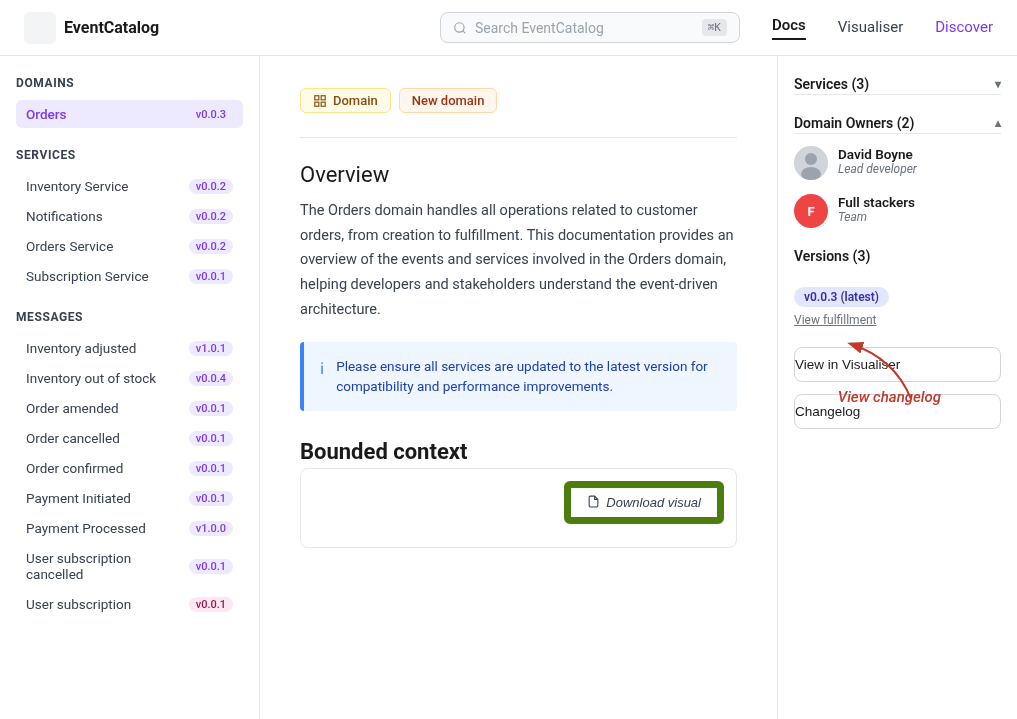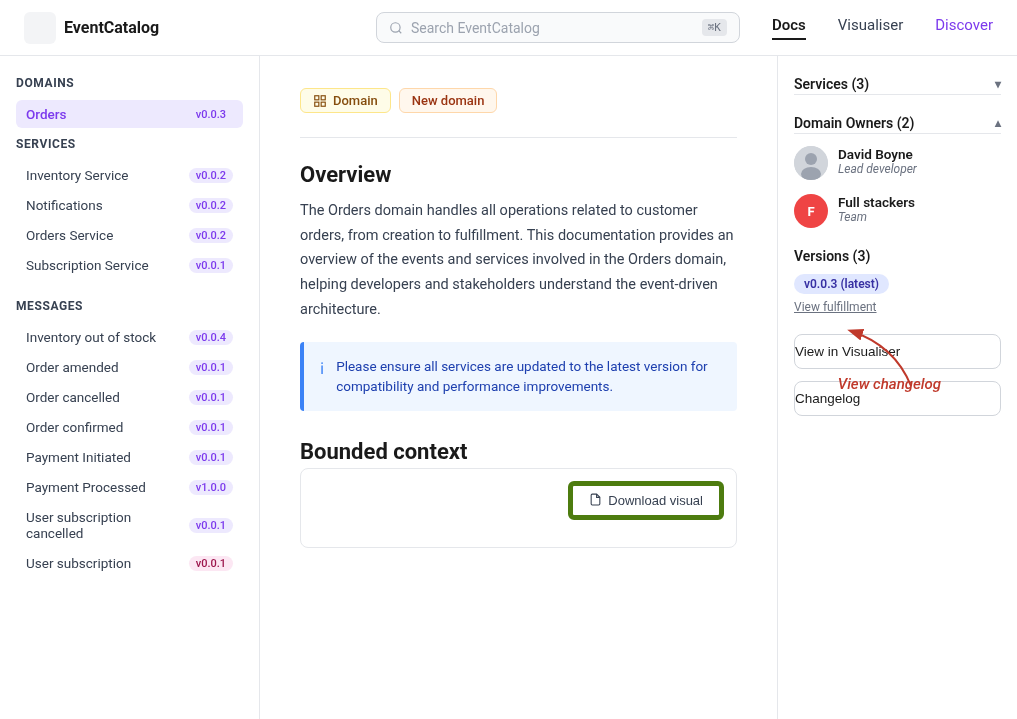--- a/index.html
+++ b/index.html
@@ -7,28 +7,28 @@
 
     
     .topnav {
       display: flex; align-items: center; padding: 0 24px; height: 56px;
       border-bottom: 1px solid #e5e7eb; background: #fff;
     }
     .logo { display: flex; align-items: center; gap: 8px; font-weight: 700; font-size: 16px; color: #1a1a1a; margin-right: auto; }
     .logo-icon { width: 32px; height: 32px; }
     .search-bar {
       display: flex; align-items: center; border: 1px solid #d1d5db; border-radius: 8px;
-      padding: 6px 12px; gap: 8px; width: 364px; color: #9ca3af; font-size: 14px;
+      padding: 6px 12px; gap: 8px; width: 300px; color: #9ca3af; font-size: 14px;
       background: #f9fafb;
     }
     .search-kbd {
       margin-left: auto; background: #e5e7eb; border-radius: 4px; padding: 2px 6px;
       font-size: 11px; color: #6b7280;
     }
-    .nav-links { display: flex; align-items: flex-start; gap: 32px; margin-left: 32px; }
+    .nav-links { display: flex; align-items: flex-end; gap: 32px; margin-left: 32px; }
     .nav-link { font-size: 15px; color: #374151; text-decoration: none; cursor: pointer; padding-bottom: 4px; }
     .nav-link.active { color: #1a1a1a; font-weight: 600; border-bottom: 2px solid #1a1a1a; }
     .nav-link.discover { color: #7c3aed; }
 
     
     .layout { display: flex; height: calc(719px - 56px); }
 
     
     .sidebar { width: 260px; min-width: 260px; border-right: 1px solid #e5e7eb; padding: 20px 16px; overflow-y: auto; }
     .sidebar-section-title { font-size: 12px; font-weight: 700; color: #374151; text-transform: uppercase; letter-spacing: 0.05em; margin-bottom: 10px; margin-top: 16px; }
@@ -49,37 +49,37 @@
     .page-title { font-size: 32px; font-weight: 700; color: #1a1a1a; margin-bottom: 16px; }
     .page-title .version { color: #9ca3af; font-weight: 400; }
     .tags { display: flex; gap: 8px; margin-bottom: 24px; align-items: center; }
     .tag {
       display: inline-flex; align-items: center; gap: 6px; padding: 4px 12px;
       border-radius: 6px; font-size: 13px; font-weight: 500; border: 1px solid;
     }
     .tag.domain { background: #fefce8; color: #854d0e; border-color: #fde68a; }
     .tag.new-domain { background: #fff7ed; color: #9a3412; border-color: #fed7aa; }
     .divider { border: none; border-top: 1px solid #e5e7eb; margin-bottom: 24px; }
-    .section-heading { font-size: 22px; font-weight: 700; margin-bottom: 12px; color: #1a1a1a; }
+    .section-heading { font-size: 22px; font-weight: 400; margin-bottom: 12px; color: #1a1a1a; }
     .overview-text { font-size: 14.5px; line-height: 1.7; color: #374151; margin-bottom: 20px; }
     .info-box {
       display: flex; align-items: flex-start; gap: 12px; background: #eff6ff;
       border-left: 4px solid #3b82f6; border-radius: 4px; padding: 14px 16px;
       margin-bottom: 28px; font-size: 13.5px; color: #1e40af; line-height: 1.5;
     }
     .info-icon { color: #3b82f6; font-size: 16px; margin-top: 1px; flex-shrink: 0; }
     .bounded-heading { font-size: 22px; font-weight: 700; margin-bottom: 4px; color: #1a1a1a; }
     .bounded-box {
       border: 1px solid #e5e7eb; border-radius: 8px; min-height: 80px; position: relative;
       display: flex; align-items: center; justify-content: center; overflow: hidden;
     }
     .download-btn {
       display: inline-flex; gap: 6px; padding: 7px 16px;
-      background: #fff; border: 5px solid #4d7c0f; border-radius: 6px;
-      font-size: 13px; color: #374151; cursor: pointer; position: absolute; top: 12px; right: 12px;
+      background: #fff; border: 7px solid #4d7c0f; border-radius: 6px;
+      font-size: 13px; color: #374151; cursor: pointer; position: absolute; top: 12px; right: 12px; font-style: italic;
     }
 
     
     .right-panel { width: 240px; min-width: 240px; border-left: 1px solid #e5e7eb; padding: 20px 16px; overflow-y: auto; }
     .panel-section { margin-bottom: 20px; }
     .panel-section-header {
       display: flex; align-items: center; justify-content: space-between;
       font-size: 14px; font-weight: 600; color: #1a1a1a; margin-bottom: 12px;
       cursor: pointer; padding-bottom: 2px; border-bottom: 1px solid #e5e7eb;
     }
@@ -147,39 +147,43 @@
 
 <div class="layout">
 
   <aside class="sidebar">
     <div class="sidebar-section-title">Domains</div>
     <div class="sidebar-item active">
       <span>Orders</span>
       <span class="sidebar-badge">v0.0.3</span>
     </div>
 
-    <div class="sidebar-section-title" style="margin-top:9px;">Services</div>
+    <div class="sidebar-section-title" style="margin-top:20px;">Services</div>
     <div class="sidebar-item">
       <span>Inventory Service</span>
       <span class="sidebar-badge">v0.0.2</span>
     </div>
     <div class="sidebar-item">
       <span>Notifications</span>
       <span class="sidebar-badge">v0.0.2</span>
     </div>
     <div class="sidebar-item">
       <span>Orders Service</span>
       <span class="sidebar-badge">v0.0.2</span>
     </div>
     <div class="sidebar-item">
       <span>Subscription Service</span>
       <span class="sidebar-badge">v0.0.1</span>
     </div>
 
     <div class="sidebar-section-title" style="margin-top:20px;">Messages</div>
+    <div class="sidebar-item">
+      <span>Inventory adjusted</span>
+      <span class="sidebar-badge">v1.0.1</span>
+    </div>
     <div class="sidebar-item">
       <span>Inventory out of stock</span>
       <span class="sidebar-badge">v0.0.4</span>
     </div>
     <div class="sidebar-item">
       <span>Order amended</span>
       <span class="sidebar-badge">v0.0.1</span>
     </div>
     <div class="sidebar-item">
       <span>Order cancelled</span>
@@ -279,21 +283,21 @@
           <span>F</span>
         </div>
         <div>
           <div class="owner-name">Full stackers</div>
           <div class="owner-role">Team</div>
         </div>
       </div>
     </div>
 
     <div class="panel-section">
-      <div class="panel-section-header" style="border-bottom:none; margin-bottom:8px;">
+      <div class="panel-section-header" style="border-bottom:none; margin-bottom:21px;">
         <span>Versions (3)</span>
       </div>
       <span class="version-badge">v0.0.3 (latest)</span>
       <br>
       <span class="view-changelogs">View fulfillment</span>
     </div>
 
     <button class="panel-btn">View in Visualiser</button>
 
     <div class="changelog-annotation">

